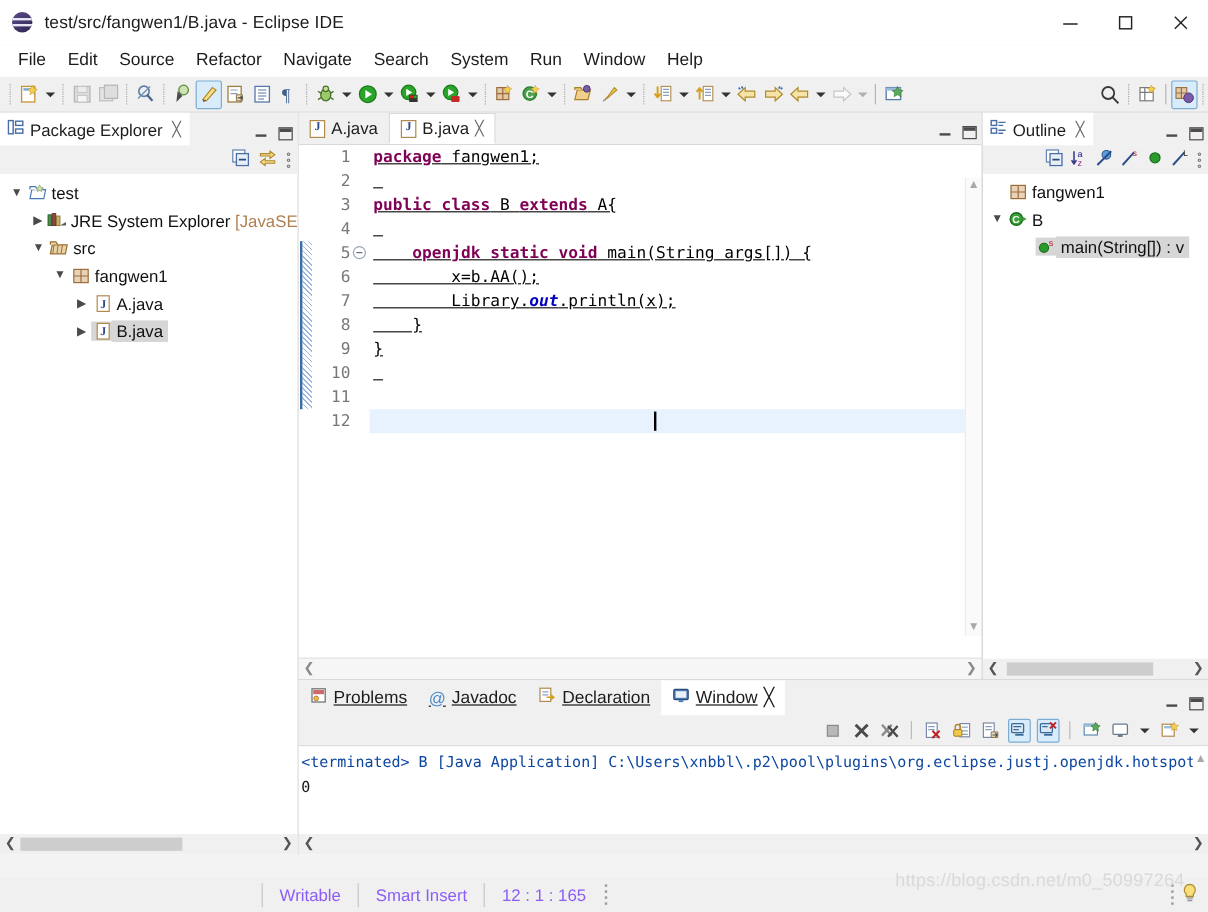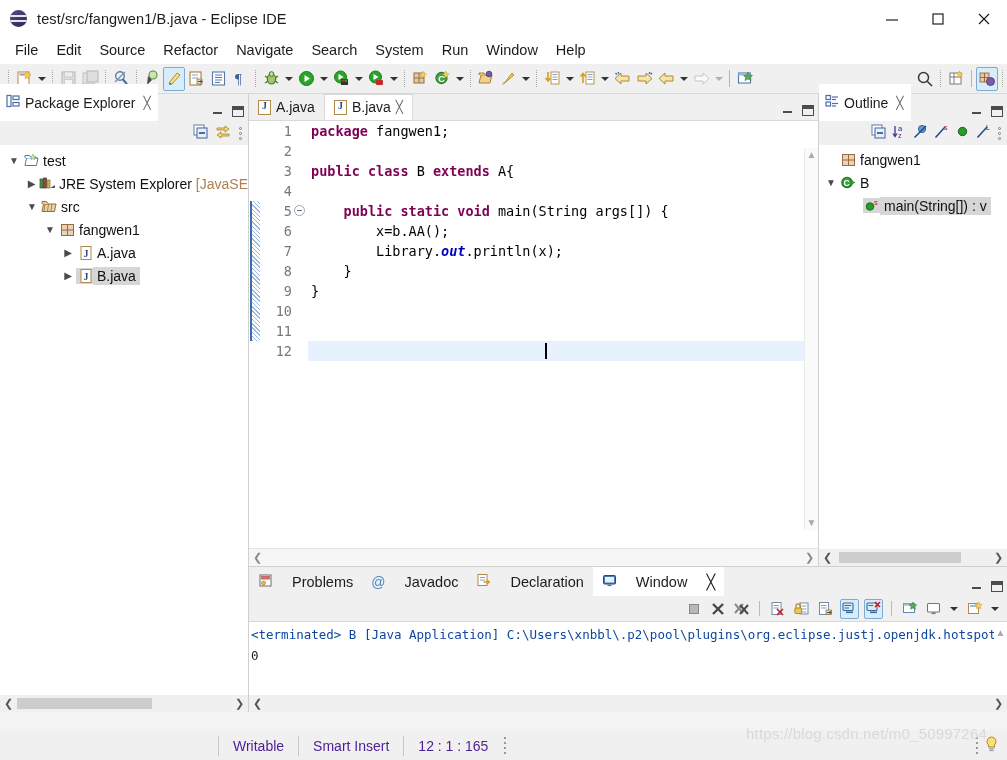--- a/index.html
+++ b/index.html
@@ -63,21 +63,21 @@
   .tb-sep.solid:after { border-left:1px solid #b5b5b5; }
   .tb-spacer { flex:1 1 auto; }
   .tb-item.pressed { background:#d9ecfb; border:1px solid #7aacd4; border-radius:2px; }
 
   
   .panel { position:absolute; background:#ffffff; }
   .view-tabbar {
     height:27px; background:#f0f0f0; display:flex; align-items:flex-end; position:relative;
   }
   .view-tab {
-    display:flex; align-items:center; height:37px; padding:0 7px 0 6px;
+    display:flex; align-items:center; height:27px; padding:0 7px 0 6px;
     background:#ffffff; font-size:14px; color:#1c1c1c; gap:5px;
   }
   .view-tab .close-x { font-size:12px; color:#666; margin-left:3px; }
   .view-ctrl { position:absolute; right:4px; bottom:4px; display:flex; gap:9px; align-items:center;}
   .min-ic { width:11px; height:11px; position:relative; }
   .min-ic:after{content:"";position:absolute;left:1px;right:1px;bottom:3px;height:2px;background:#4c4c4c;}
   .max-ic { width:12px; height:11px; border:1.4px solid #4c4c4c; }
   .max-ic:after{content:"";display:block;height:2.5px;background:#4c4c4c;}
 
   .view-toolbar { height:24px; background:#f0f0f0; display:flex; align-items:center; justify-content:flex-end; padding-right:5px; gap:7px;}
@@ -111,21 +111,21 @@
   .jfile-ic:after{ content:"J"; position:absolute; left:3px; top:-1px; font-size:10px; color:#2a4a8a; font-weight:bold; font-family:"Liberation Serif",serif;}
 
   .code-area { position:absolute; left:0; top:27px; right:0; bottom:18px; background:#ffffff; overflow:hidden; }
   .marker-col { position:absolute; left:0; top:0; width:13px; height:100%; background:#ffffff; }
   .ann-bar { position:absolute; left:1px; width:10px;
     background-image: repeating-linear-gradient(45deg,#9cb8de 0,#9cb8de 1px,#ffffff 1px,#ffffff 3px);
     border-left:2px solid #3a6ea5;
   }
   .gutter { position:absolute; left:13px; top:0; width:30px; text-align:right; }
   .fold-col { position:absolute; left:45px; top:0; width:14px; }
-  .code-lines { position:absolute; left:38px; top:0; right:16px; }
+  .code-lines { position:absolute; left:38px; top:0; right:16px;text-decoration:underline; }
   .cl {
     height:20px; line-height:20px; font-family:"DejaVu Sans Mono","Liberation Mono",monospace;
     font-size:13.5px; white-space:pre; color:#000;
   }
   .ln { height:20px; line-height:20px; font-family:"DejaVu Sans Mono","Liberation Mono",monospace;
         font-size:13.5px; color:#787878; }
   .kw { color:#7f0055; font-weight:bold; }
   .fld { color:#0000c0; font-weight:bold; font-style:italic; }
   .cur-line { position:absolute; left:59px; right:14px; height:20px; background:#e8f2fe; }
   .caret { position:absolute; width:1.5px; height:16px; background:#000; }
@@ -137,38 +137,38 @@
   .ed-hscroll { position:absolute; left:0; right:0; bottom:0; height:18px; background:#f6f6f6; border-top:1px solid #e3e3e3; display:flex; align-items:center;}
   .ed-hscroll .hs-arrow { color:#8a8a8a; }
 
   
   #outline { left:818px; top:94px; width:189px; height:472px; border-left:1px solid #d0d0d0; }
   .outline-tree { padding-top:3px; font-size:14px; }
 
   
   #bottom { left:249px; top:566px; width:758px; height:146px; background:#ffffff; border-top:1px solid #d0d0d0;}
   .bt-tabbar { height:29px; background:#f0f0f0; display:flex; align-items:stretch; position:relative;}
-  .bt-tab { display:flex; align-items:center; gap:19px; padding:0 9px; font-size:14.5px; color:#1c1c1c; background:#f0f0f0;}
+  .bt-tab { display:flex; align-items:center; gap:5px; padding:0 9px; font-size:14.5px; color:#1c1c1c; background:#f0f0f0;text-decoration:underline;}
   .bt-tab.active { background:#ffffff; }
   .cons-toolbar { height:26px; background:#f0f0f0; display:flex; align-items:center; justify-content:flex-end; gap:5px; padding-right:6px; border-bottom:1px solid #d9d9d9;}
   .ct-item { width:19px; height:20px; display:flex; align-items:center; justify-content:center;}
   .ct-item.pressed { background:#d9ecfb; border:1px solid #7aacd4; border-radius:2px;}
   .ct-sep { width:1px; height:15px; background:#bbb; margin:0 3px;}
   .ct-arrow { width:12px; height:20px; display:flex; align-items:center; justify-content:center;}
   .ct-arrow:after { content:""; border-left:4px solid transparent; border-right:4px solid transparent; border-top:4px solid #333;}
   .cons-body { position:absolute; left:0; right:0; top:55px; bottom:17px; background:#fff; padding:2px 0 0 2px; overflow:hidden;}
   .cons-line { font-family:"DejaVu Sans Mono","Liberation Mono",monospace; font-size:12.5px; white-space:pre; line-height:21px;}
   .cons-line.head { color:#0d47a1; }
   .cons-vscroll { position:absolute; right:0; top:55px; bottom:17px; width:13px; background:#fff; }
   .cons-hscroll { position:absolute; left:0; right:0; bottom:0; height:17px; background:#f0f0f0; display:flex; align-items:center;}
 
   
   #statusbar { position:absolute; left:0; top:731px; width:1007px; height:29px; background:#f0f0f0; display:flex; align-items:center;}
   .sb-sep { width:1px; height:20px; background:#c6c6c6; }
-  .sb-cell { font-size:14px; color:#4c1d95; padding:0 14px; white-space:nowrap;}
+  .sb-cell { font-size:14px; color:#8b5cf6; padding:0 14px; white-space:nowrap;}
   .sb-dots { width:6px; display:flex; flex-direction:column; align-items:center; gap:3px; }
   .sb-dots i { width:2px; height:2px; background:#999; display:block;}
 
   .watermark {
     position:absolute; right:20px; bottom:18px; font-size:15px; color:#d9d9d9;
     pointer-events:none; letter-spacing:.2px; font-family:"Liberation Sans",sans-serif;
   }
 </style>
 </head>
 <body>
@@ -596,21 +596,21 @@
       <div class="fold-col">
         <div style="height:80px"></div>
         <div class="fold-minus"></div>
       </div>
 
       <div class="code-lines" style="left:62px">
         <div class="cl"><span class="kw">package</span><span> fangwen1;</span></div>
         <div class="cl">&nbsp;</div>
         <div class="cl"><span class="kw">public class</span><span> B </span><span class="kw">extends</span><span> A{</span></div>
         <div class="cl">&nbsp;</div>
-        <div class="cl"><span>    </span><span class="kw">public static void</span><span> main(String args[]) {</span></div>
+        <div class="cl"><span>    </span><span class="kw">openjdk static void</span><span> main(String args[]) {</span></div>
         <div class="cl"><span>        x=b.AA();</span></div>
         <div class="cl"><span>        Library.</span><span class="fld">out</span><span>.println(x);</span></div>
         <div class="cl"><span>    }</span></div>
         <div class="cl"><span>}</span></div>
         <div class="cl">&nbsp;</div>
       </div>
       <div class="caret" style="left:296px; top:222px"></div>
 
       <div class="vscroll">
         <div class="vs-arrow">▲</div>

